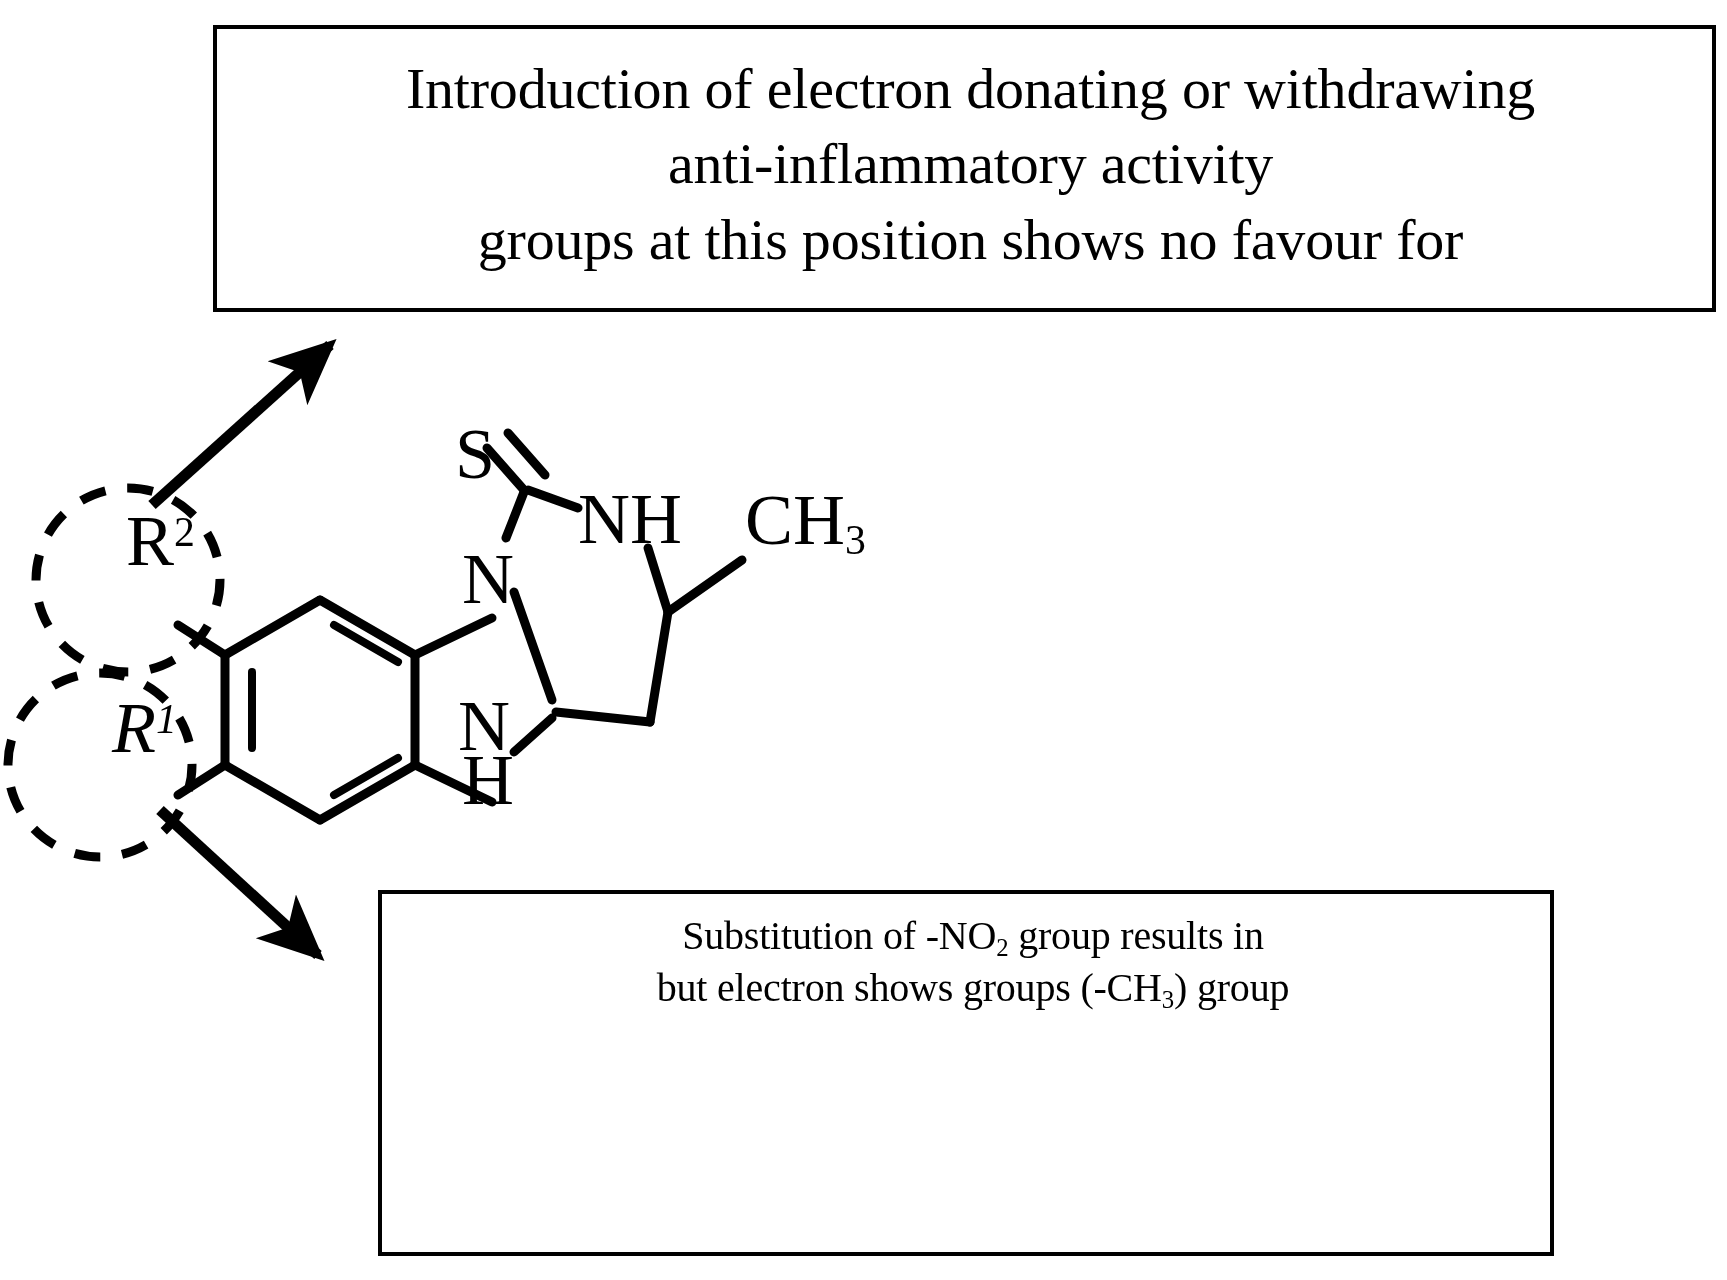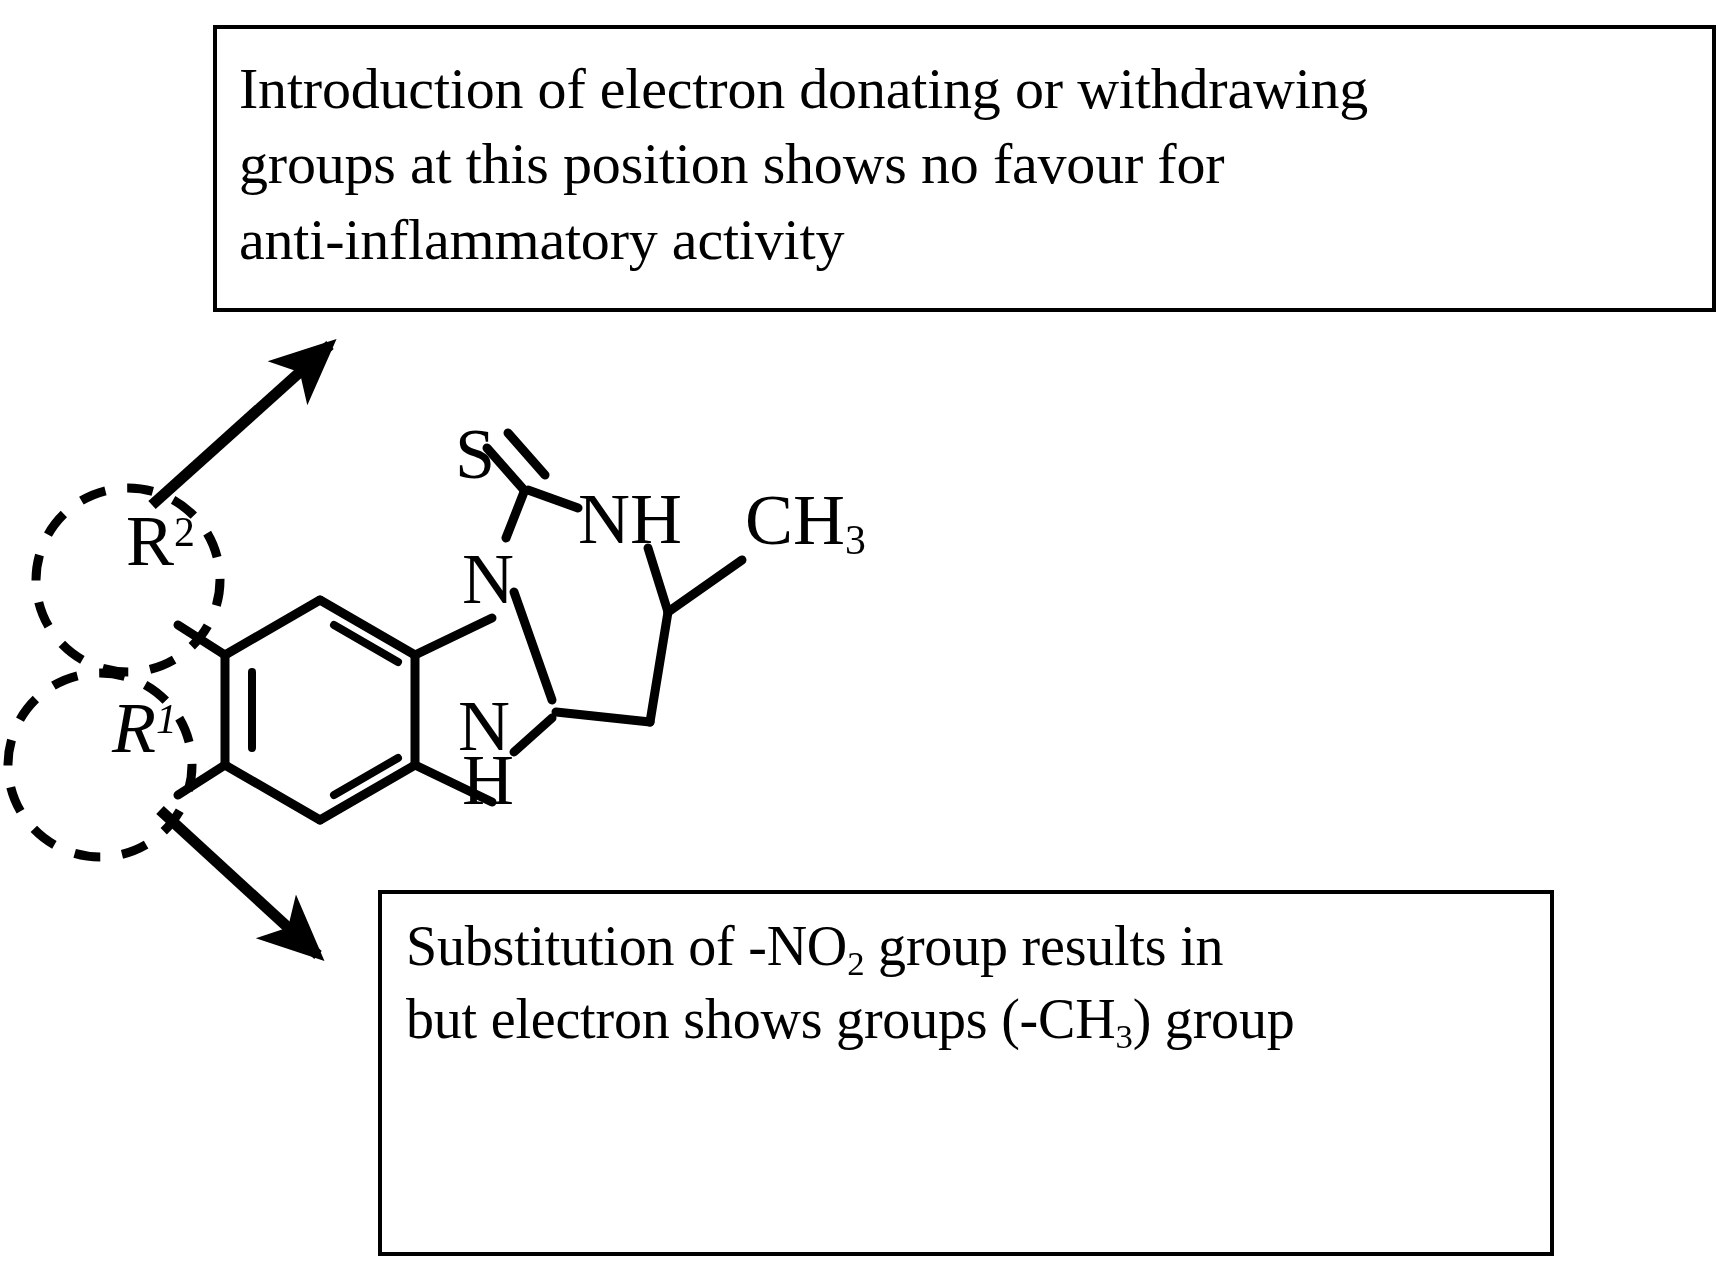--- a/index.html
+++ b/index.html
@@ -36,25 +36,26 @@
     height: 287px;
     padding: 22px 10px 10px 22px;
     font-size: 58px;
   }
   #callout-bottom {
     left: 378px;
     top: 890px;
     width: 1176px;
     height: 366px;
     padding: 16px 10px 10px 24px;
-    font-size: 56px;
+    font-size: 40px;
   }
   .callout p {
     margin: 0;
     white-space: nowrap;
+    text-align: center;
   }
   .callout sub {
     font-size: 0.62em;
     vertical-align: -0.28em;
     line-height: 0;
   }
 
   
   #structure {
     position: absolute;
@@ -93,22 +94,22 @@
   #atom-R2  { left: 126px; top: 505px; }
   #atom-R1  { left: 112px; top: 692px; font-style: italic; }
 </style>
 </head>
 <body>
 
 <div id="page">
 
   <div class="callout" id="callout-top">
     <p>Introduction of electron donating or withdrawing</p>
+    <p>anti-inflammatory activity</p>
     <p>groups at this position shows no favour for</p>
-    <p>anti-inflammatory activity</p>
   </div>
 
   <div class="callout" id="callout-bottom">
     <p><span>Substitution of -NO</span><sub>2</sub><span> group results in</span></p>
     <p><span>but electron shows groups (-CH</span><sub>3</sub><span>) group</span></p>
   </div>
 
   <svg id="structure" viewBox="0 0 1727 1280">
     <defs>
       <marker id="arrowhead" markerWidth="6" markerHeight="6" refX="5.2" refY="3" orient="auto" markerUnits="strokeWidth">

